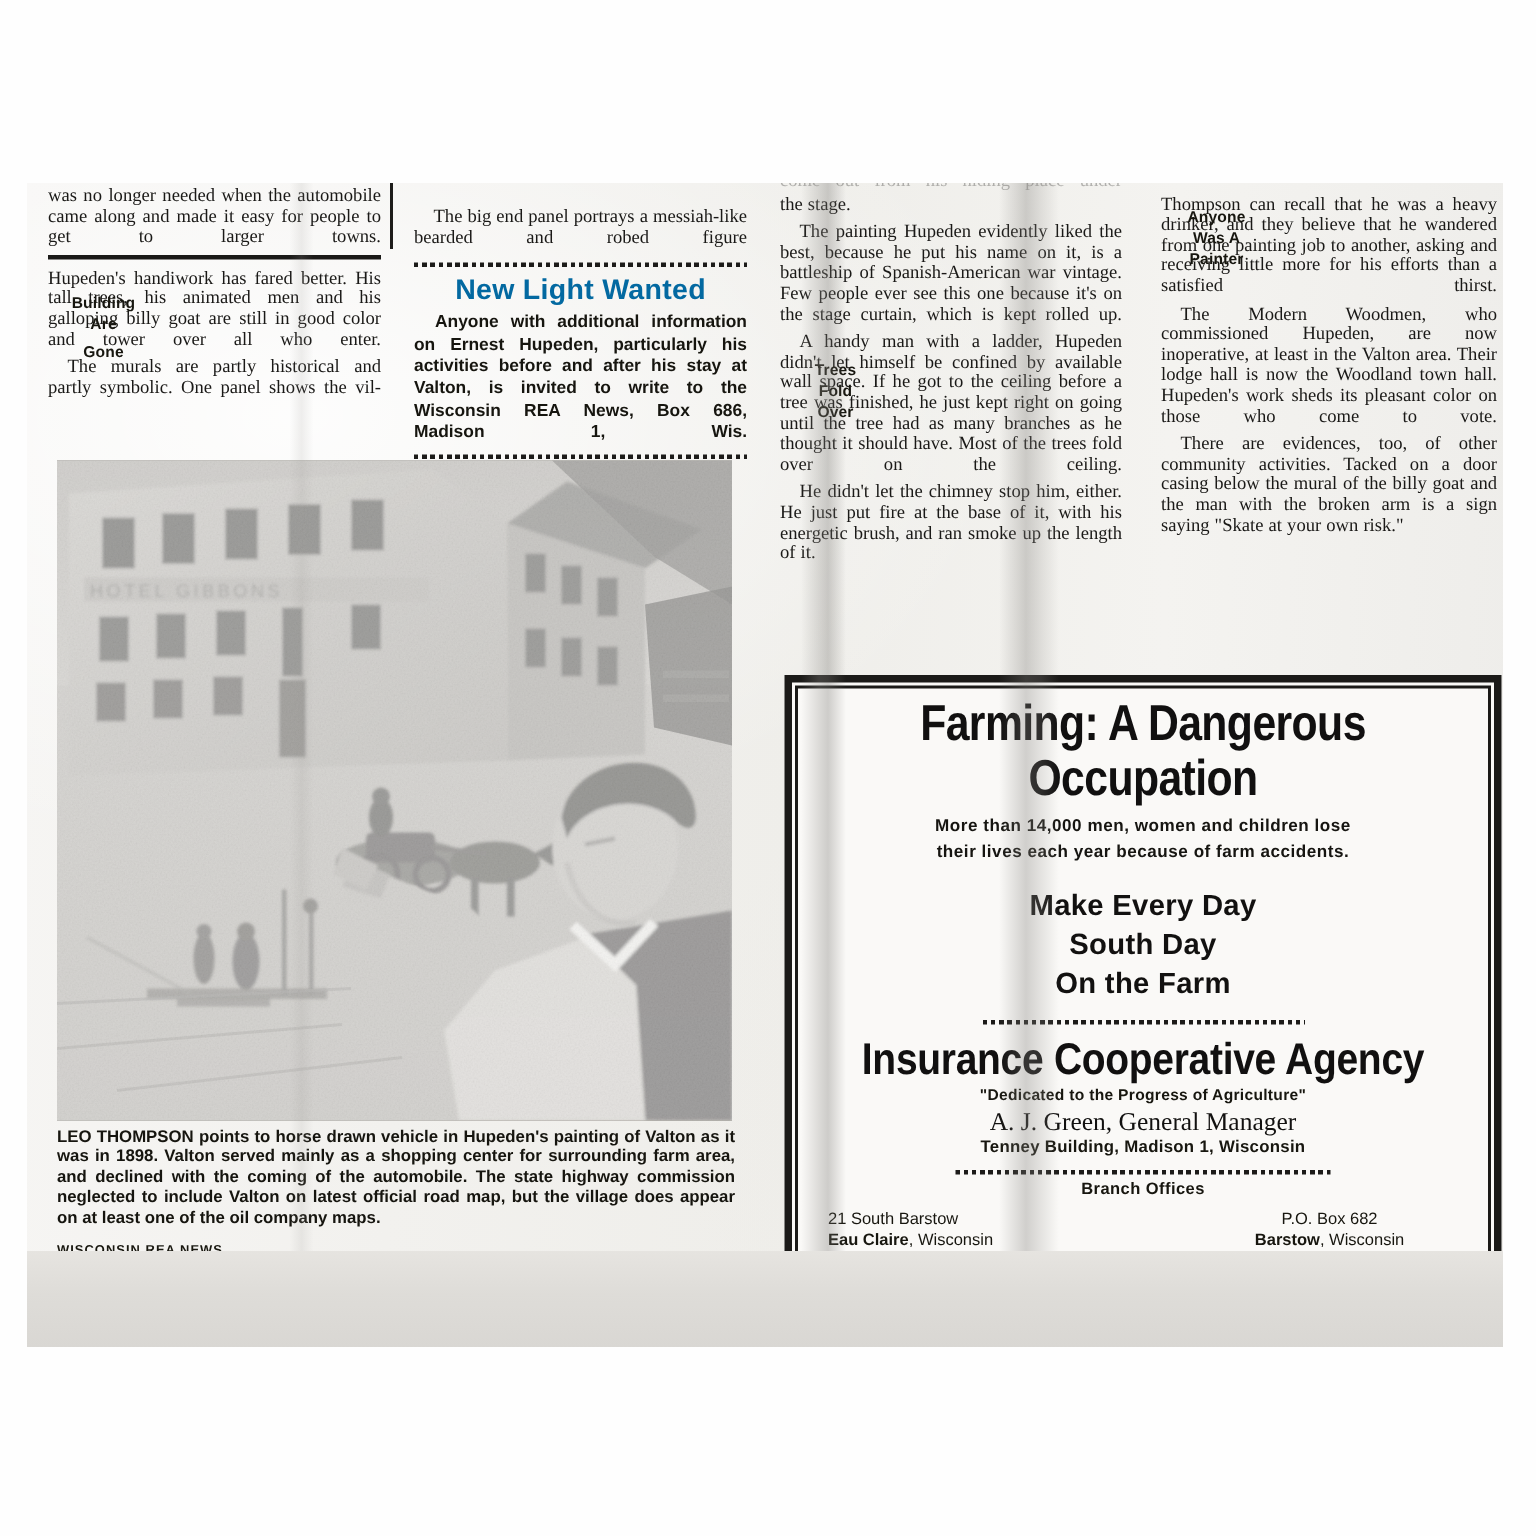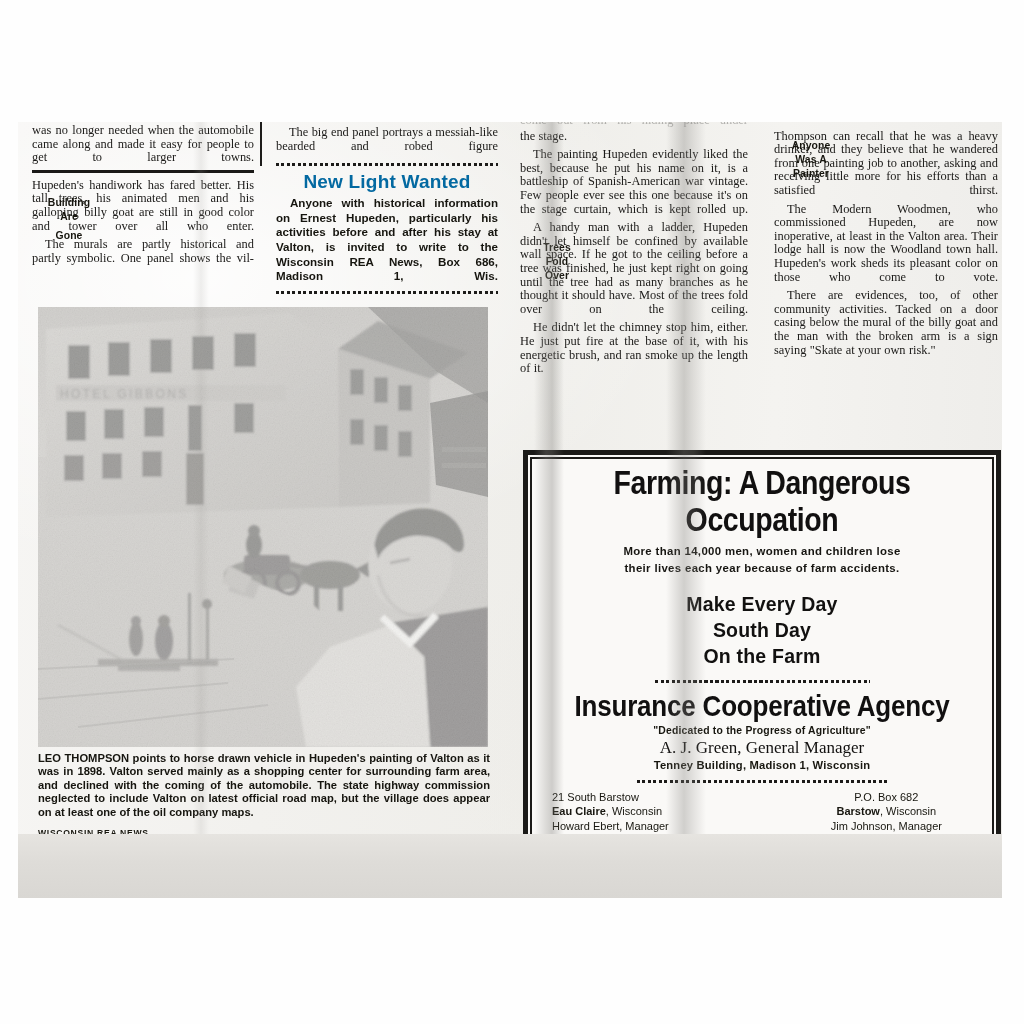--- a/index.html
+++ b/index.html
@@ -163,27 +163,27 @@
       <div class="sidehead-block" style="height:0;">
         <div class="sidehead" style="top:-42px;">Building</div>
         <div class="sidehead" style="top:-28px;">Are</div>
         <div class="sidehead" style="top:-9px;">Gone</div>
       </div>
       <p>The murals are partly historical and partly symbolic. One panel shows the vil-</p>
     </div>
 
     <div class="vrule" style="left:242px;top:0px;height:44px;"></div>
 
-    <div class="col body" id="col2" style="left:258px;top:4px;width:222px;">
+    <div class="col body" id="col2" style="left:258px;top:16px;width:222px;">
       <p>The big end panel portrays a messiah-like bearded and robed figure</p>
 
       <div id="newlight" style="position:relative;margin-top:7px;">
         <div class="orn"></div>
         <h2>New Light Wanted</h2>
-        <p>Anyone with historical information on Ernest Hupeden, particularly his activities before and after his stay at Valton, is invited to write to the Wisconsin REA News, Box 686, Madison 1, Wis.</p>
+        <p>Anyone with additional information on Ernest Hupeden, particularly his activities before and after his stay at Valton, is invited to write to the Wisconsin REA News, Box 686, Madison 1, Wis.</p>
         <div class="orn" style="margin-top:4px;"></div>
       </div>
     </div>
 
     <div class="col body" id="col3" style="left:502px;top:-8px;width:228px;">
       <p class="noind" style="opacity:.30;margin-bottom:2px;">come out from his hiding place under</p>
       <p class="noind last">the stage.</p>
       <p>The painting Hupeden evidently liked the best, because he put his name on it, is a battleship of Spanish-American war vintage. Few people ever see this one because it's on the stage curtain, which is kept rolled up.</p>
       <div class="sidehead-block" style="height:0;">
         <div class="sidehead" style="top:20px;">Trees</div>
@@ -373,20 +373,21 @@
           <p class="ad-slogan">Make Every Day</p>
           <p class="ad-slogan">South Day</p>
           <p class="ad-slogan">On the Farm</p>
         </div>
         <div class="orn" id="ad-orn1"></div>
         <h2>Insurance Cooperative Agency</h2>
         <p class="ad-ded">"Dedicated to the Progress of Agriculture"</p>
         <p class="ad-mgr">A. J. Green, General Manager</p>
         <p class="ad-addr">Tenney Building, Madison 1, Wisconsin</p>
         <div class="orn" id="ad-orn2"></div>
+        <p class="ad-branch">Branch Offices</p>
         <div id="ad-offices">
           <div class="office" id="office-left">
             <div>21 South Barstow</div>
             <div><span class="city">Eau Claire</span><span>, Wisconsin</span></div>
             <div>Howard Ebert, Manager</div>
           </div>
           <div class="office" id="office-right">
             <div>P.O. Box 682</div>
             <div><span class="city">Barstow</span><span>, Wisconsin</span></div>
             <div>Jim Johnson, Manager</div>

